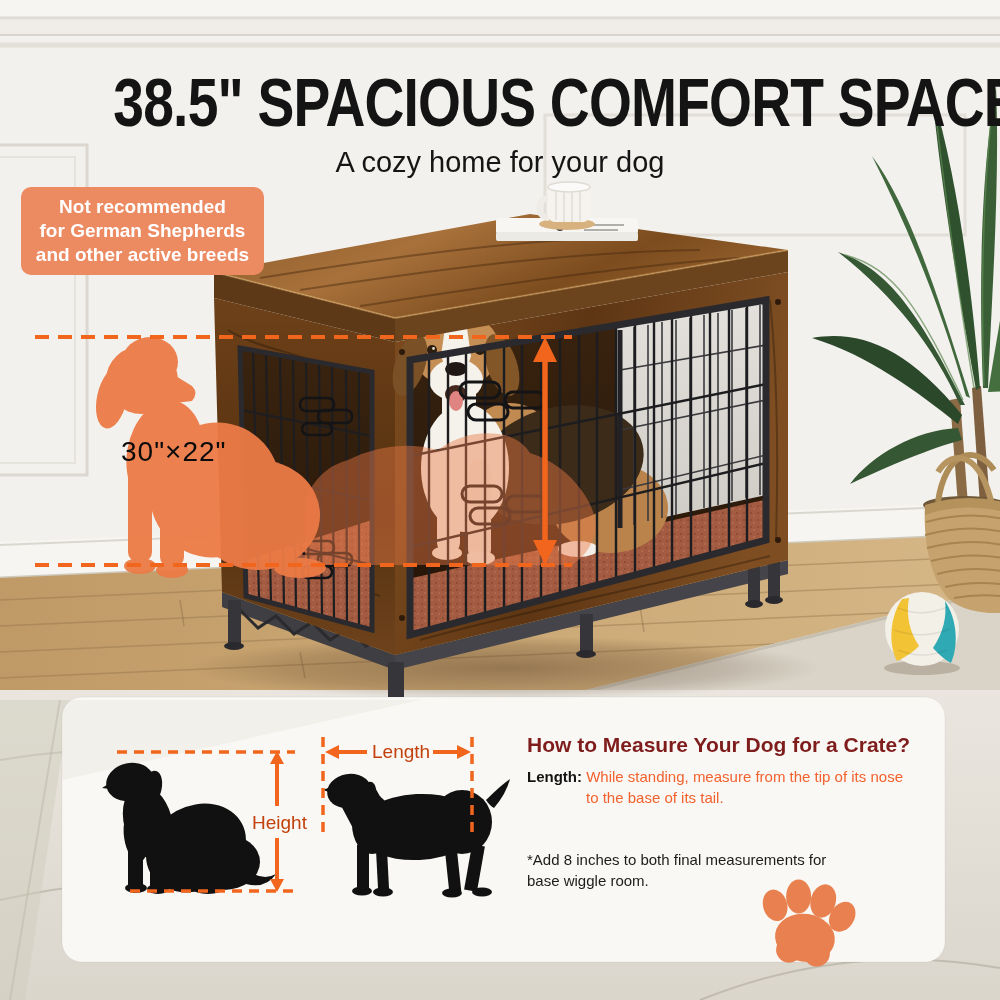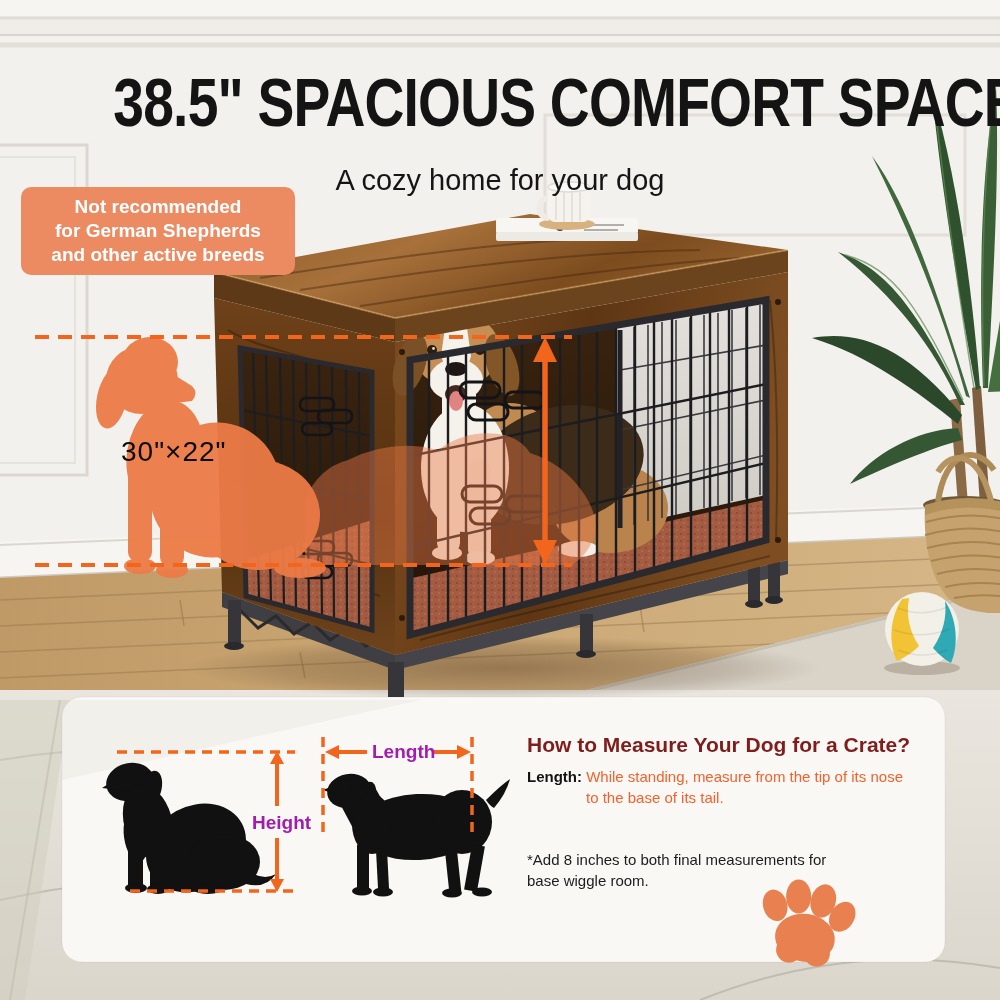--- a/index.html
+++ b/index.html
@@ -4,31 +4,31 @@
 <style>
   html,body{margin:0;padding:0;width:1000px;height:1000px;}
   .stage{position:relative;width:1000px;height:1000px;overflow:hidden;
          font-family:"Liberation Sans",sans-serif;background:#F3F1ED;}
   .scene{position:absolute;left:0;top:0;width:1000px;height:1000px;}
   .txt{position:absolute;z-index:5;}
   .page-title{left:0;right:0;top:68px;text-align:center;color:#141414;
     font-weight:800;font-size:69px;line-height:1;white-space:nowrap;}
   .page-title .squeeze{display:inline-block;transform:scaleX(0.80);transform-origin:center;
     letter-spacing:-1px;}
-  .page-subtitle{left:0;right:0;top:146px;text-align:center;color:#151515;font-size:29px;margin-top:18px;}
-  .badge{left:21px;top:187px;width:274px;background:#EC8A62;border-radius:10px;
+  .page-subtitle{left:0;right:0;top:146px;text-align:center;color:#151515;font-size:29px;}
+  .badge{left:21px;top:187px;width:243px;background:#EC8A62;border-radius:10px;
     padding:8px 4px;text-align:center;color:#FFFFFF;font-weight:bold;
     font-size:19px;line-height:24px;box-sizing:border-box;}
   .weight-note{left:37px;top:286px;color:#141414;font-weight:bold;font-size:19px;line-height:25px;}
   .door-size{left:121px;top:436px;color:#0B0B0B;font-size:28px;letter-spacing:1px;}
   .mp-title{left:527px;top:733px;color:#7f1d1d;font-weight:bold;font-size:21px;}
   .mp-row{position:absolute;font-size:15px;color:#1C1C1C;white-space:nowrap;}
   .mp-label{font-weight:bold;color:#141414;}
   .mp-orange{color:#F2622E;}
-  .dim-label{position:absolute;font-weight:bold;font-size:19px;color:#a21caf;}
+  .dim-label{position:absolute;font-weight:normal;font-size:19px;color:#c2410c;}
   .mp-note{position:absolute;font-size:15px;color:#1C1C1C;white-space:nowrap;}
 </style>
 </head>
 <body>
 
 <div class="stage">
 
 <svg class="scene" viewBox="0 0 1000 1000">
   <defs>
     <linearGradient id="topGrad" x1="0" y1="0" x2="1" y2="0.4">

